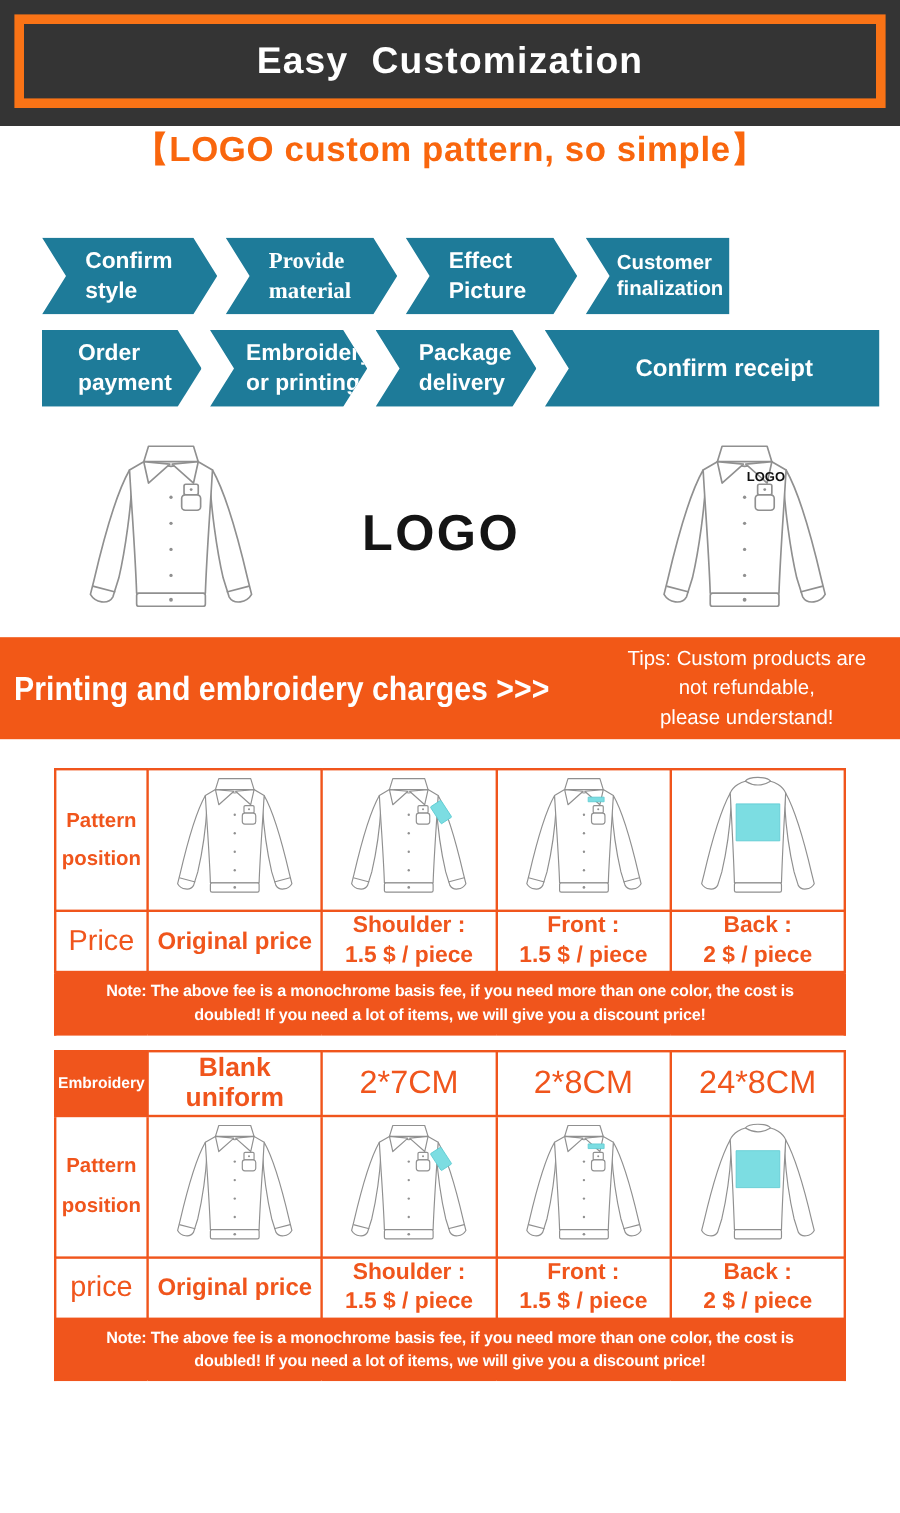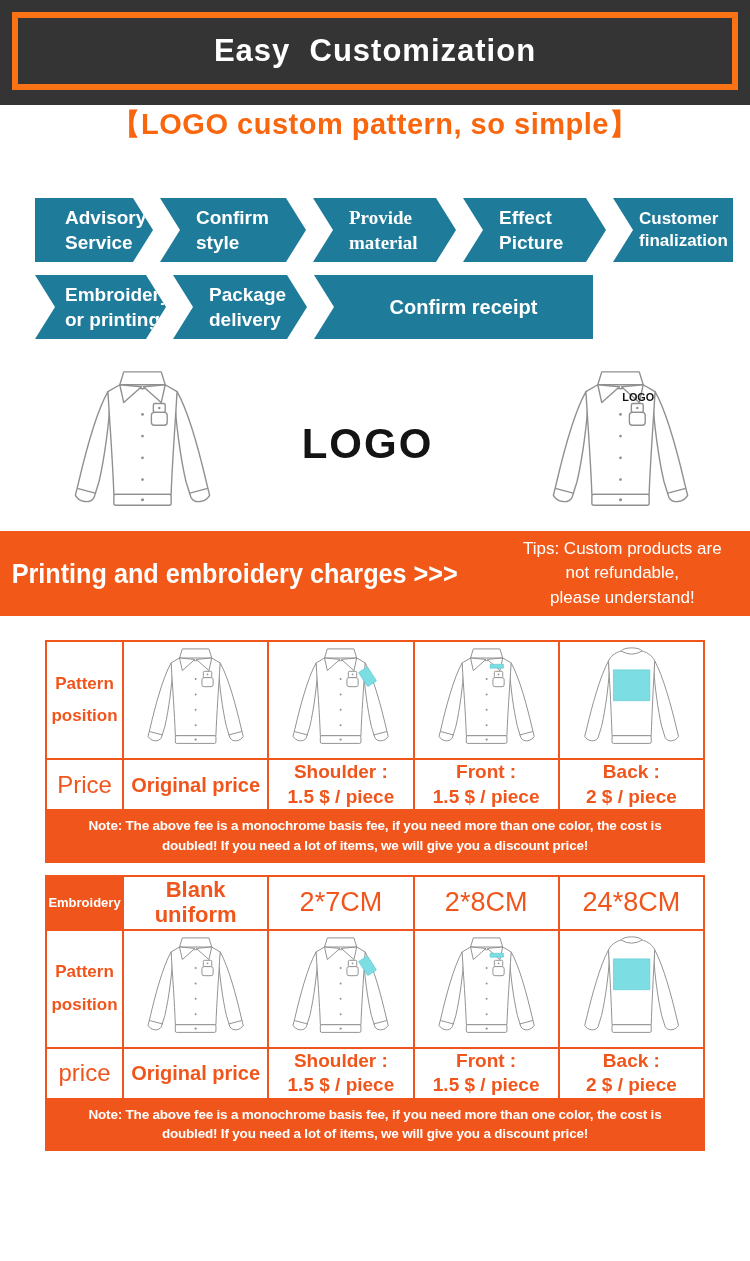--- a/index.html
+++ b/index.html
@@ -4,21 +4,21 @@
 <style>
   * { margin:0; padding:0; box-sizing:border-box; }
   body {
     width:750px; background:#ffffff;
     font-family:"Liberation Sans", sans-serif;
     -webkit-font-smoothing:antialiased;
   }
   
   .top-banner { position:relative; width:750px; height:105px; background:#343434; }
   .top-banner-frame { position:absolute; left:12px; right:12px; top:12px; bottom:15px;
-    border:6px solid #f97316; display:flex; align-items:center; justify-content:center; }
+    border:8px solid #f97316; display:flex; align-items:center; justify-content:center; }
   .top-banner-title { color:#ffffff; font-size:31px; font-weight:bold; letter-spacing:1px; white-space:pre; }
 
   
   .section-heading { height:42px; text-align:center;
     color:#f9660d; font-size:29px; font-weight:bold; letter-spacing:0.5px; white-space:pre; }
 
   
   .steps { margin:51px 17px 0 35px; width:698px; }
   .step-row { display:flex; gap:7px; height:64px; }
   .step-row + .step-row { margin-top:13px; }
@@ -74,27 +74,27 @@
 <div class="top-banner">
   <div class="top-banner-frame">
     <div class="top-banner-title">Easy  Customization</div>
   </div>
 </div>
 
 <div class="section-heading">【LOGO custom pattern, so simple】</div>
 
 <div class="steps">
   <div class="step-row">
-    <div class="step step--first step--s1a">Advisory Service</div>
     <div class="step step--s1b">Confirm style</div>
     <div class="step step--s1c">Provide material</div>
     <div class="step step--s1d">Effect Picture</div>
     <div class="step step--last step--s1e">Customer finalization</div>
   </div>
   <div class="step-row">
+    <div class="step step--first step--s2a">Order payment</div>
     <div class="step step--s2b">Embroidery or printing</div>
     <div class="step step--s2c">Package delivery</div>
     <div class="step step--last step--s2d">Confirm receipt</div>
   </div>
 </div>
 
 <div class="hero">
   <span class="jacket-box">
       <svg viewBox="0 0 170 160" xmlns="http://www.w3.org/2000/svg">
   <g fill="#ffffff" stroke="#909090" stroke-width="1.4" stroke-linejoin="round">

